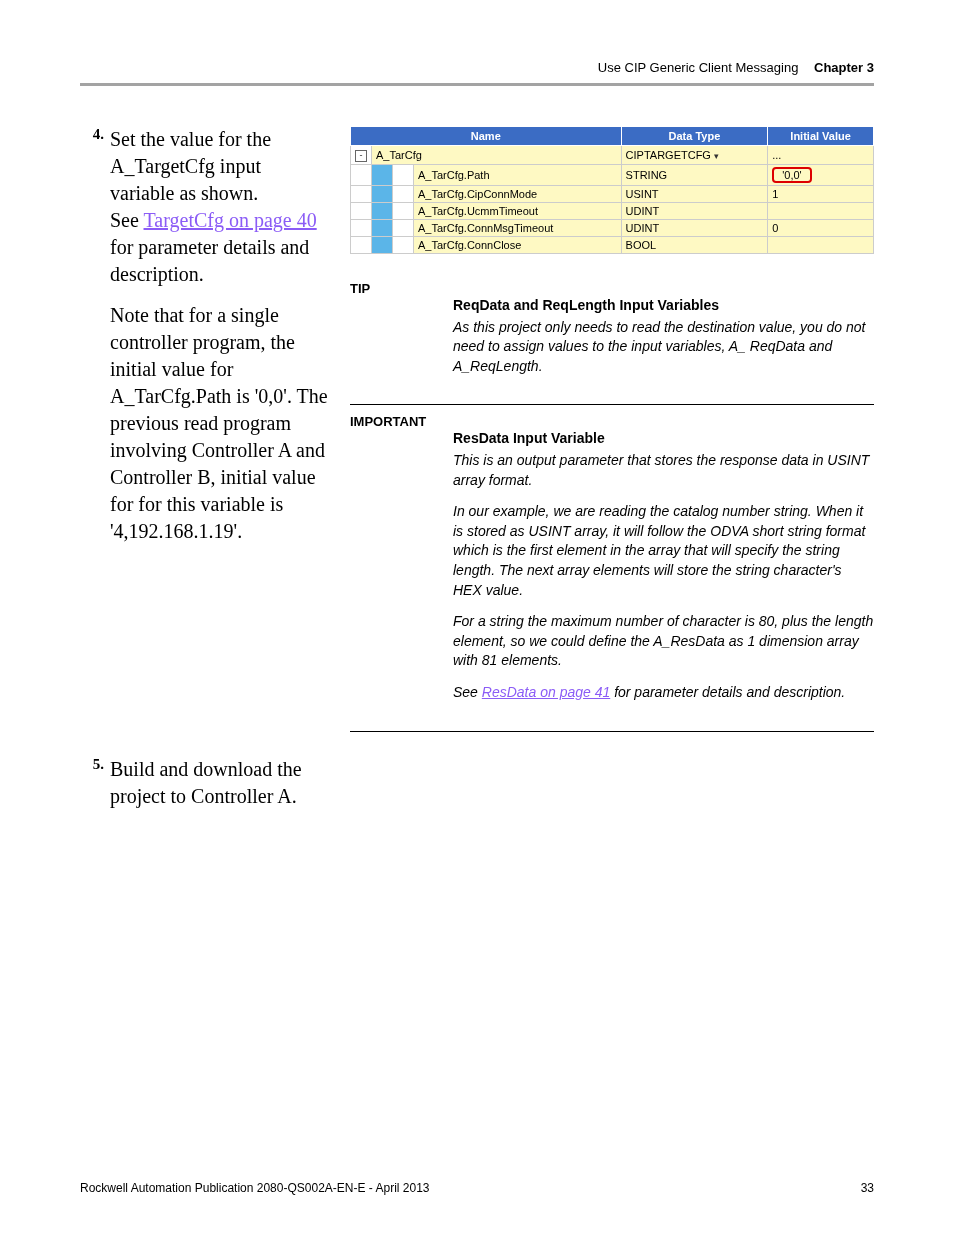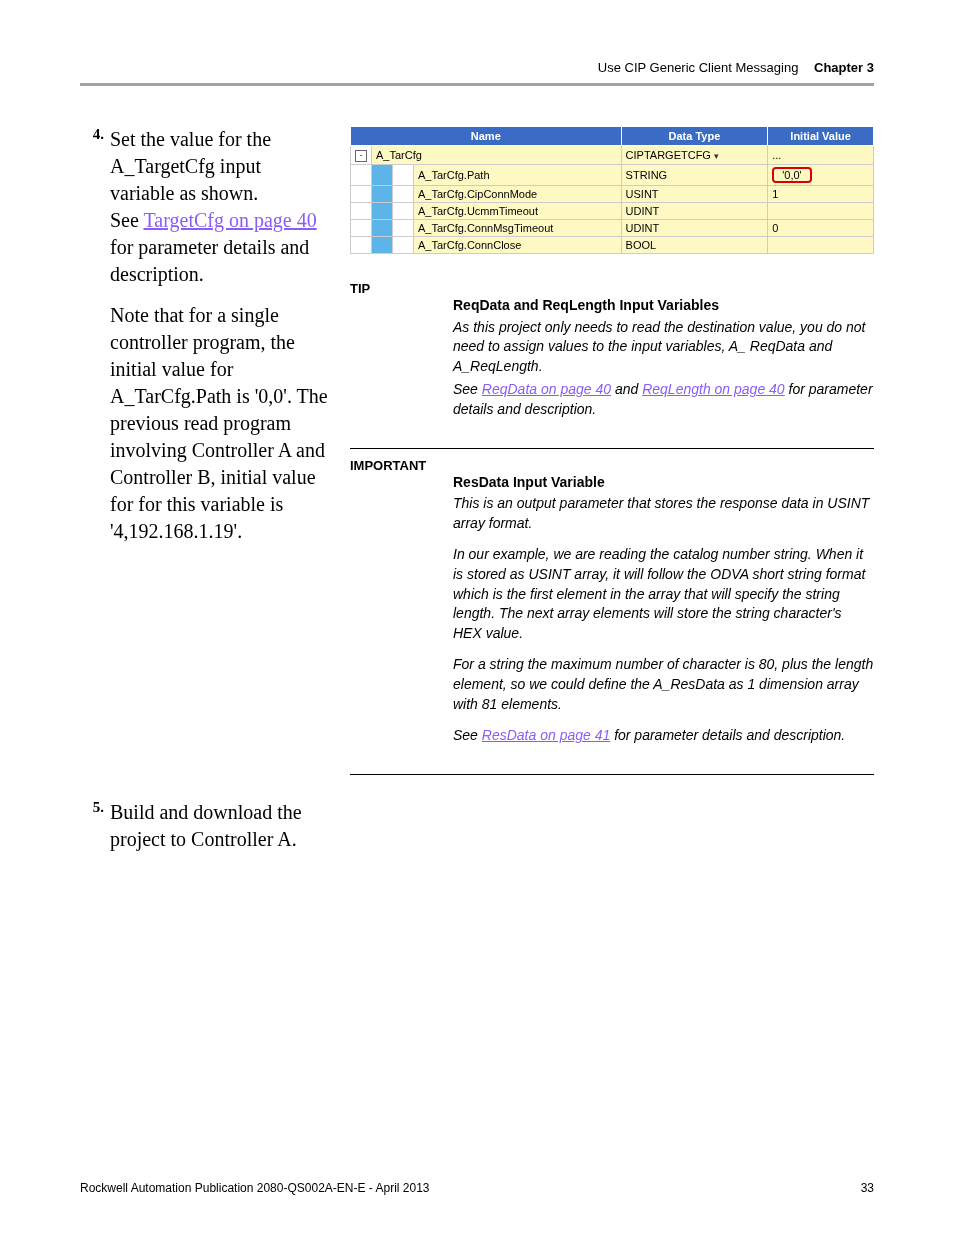--- a/index.html
+++ b/index.html
@@ -234,23 +234,20 @@
             <td></td>
           </tr>
         </tbody>
       </table>
 
       <div class="note-block">
         <div class="note-label" style="text-align:left;">TIP</div>
         <div class="note-body">
           <div class="note-title">ReqData and ReqLength Input Variables</div>
           <p>As this project only needs to read the destination value, you do not need to assign values to the input variables, A_ ReqData and A_ReqLength.</p>
-          <p style="margin-top:-8px;">
-            <span>See </span><a href="#" class="doc-link">ReqData on page 40</a><span> and </span><a href="#" class="doc-link">ReqLength on page 40</a><span> for parameter details and description.</span>
-          </p>
         </div>
       </div>
 
       <hr class="hr-thin">
 
       <div class="note-block">
         <div class="note-label">IMPORTANT</div>
         <div class="note-body">
           <div class="note-title">ResData Input Variable</div>
           <p>This is an output parameter that stores the response data in USINT array format.</p>

